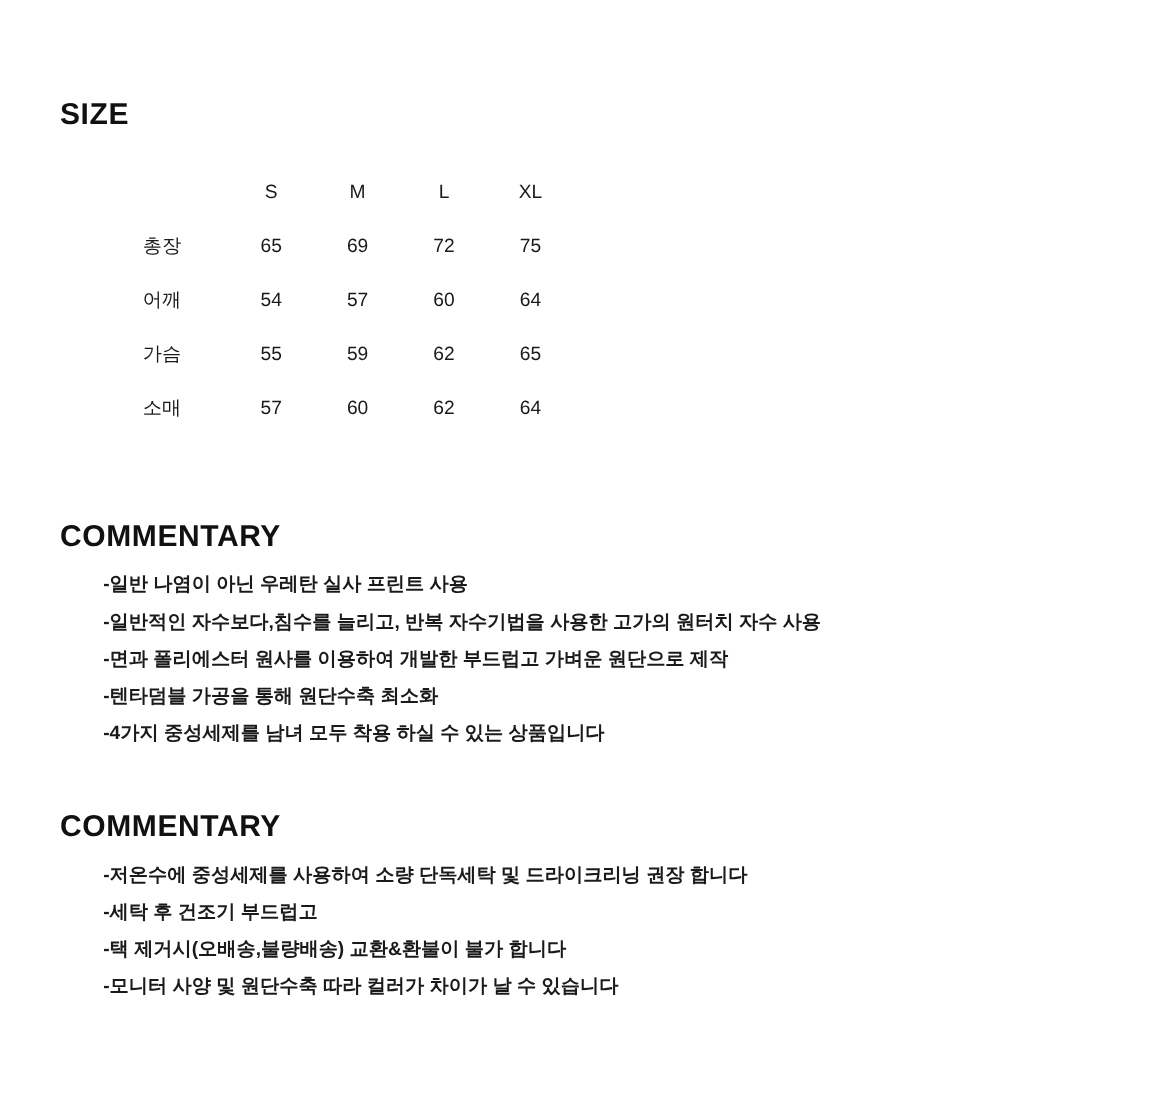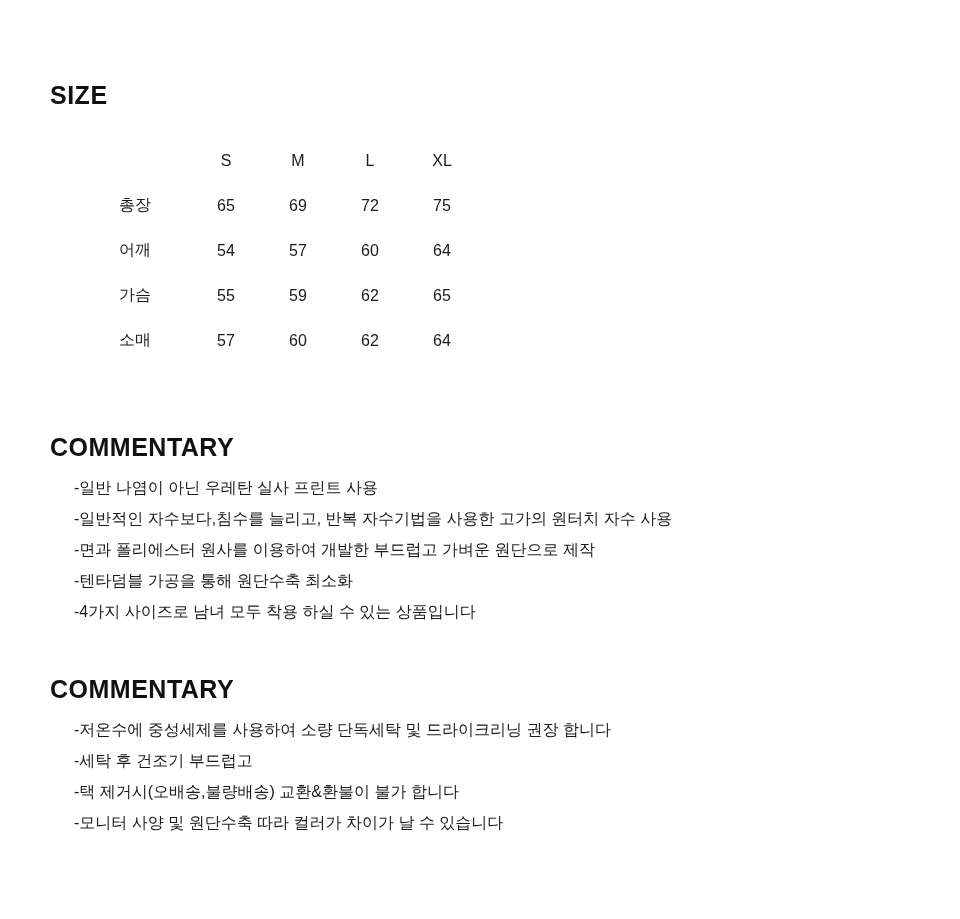--- a/index.html
+++ b/index.html
@@ -71,23 +71,24 @@
 
   
   #commentary-section {
     margin-top: 70px;
   }
   #precautions-section {
     margin-top: 55px;
   }
   .bullet-list {
     list-style: none;
-    margin: 0;
+    margin: 12px;
     padding: 0;
     margin-top: 18px;
+    font-weight: bold;
   }
   .bullet-list li {
     font-size: 16px;
     line-height: 1.0;
     padding: 0 0 0 24px;
     margin-bottom: 15px;
     color: #1a1a1a;
     white-space: nowrap;
   }
   .bullet-list li:last-child {
@@ -145,21 +146,21 @@
     </table>
   </section>
 
   <section id="commentary-section">
     <h2 class="section-title">COMMENTARY</h2>
     <ul class="bullet-list">
       <li>-일반 나염이 아닌 우레탄 실사 프린트 사용</li>
       <li>-일반적인 자수보다,침수를 늘리고, 반복 자수기법을 사용한 고가의 원터치 자수 사용</li>
       <li>-면과 폴리에스터 원사를 이용하여 개발한 부드럽고 가벼운 원단으로 제작</li>
       <li>-텐타덤블 가공을 통해 원단수축 최소화</li>
-      <li>-4가지 사이즈로 남녀 모두 착용 하실 수 있는 상품입니다</li>
+      <li>-4가지 중성세제를 남녀 모두 착용 하실 수 있는 상품입니다</li>
     </ul>
   </section>
 
   <section id="precautions-section">
     <h2 class="section-title">COMMENTARY</h2>
     <ul class="bullet-list">
       <li>-저온수에 중성세제를 사용하여 소량 단독세탁 및 드라이크리닝 권장 합니다</li>
       <li>-세탁 후 건조기 부드럽고</li>
       <li>-택 제거시(오배송,불량배송) 교환&amp;환불이 불가 합니다</li>
       <li>-모니터 사양 및 원단수축 따라 컬러가 차이가 날 수 있습니다</li>

